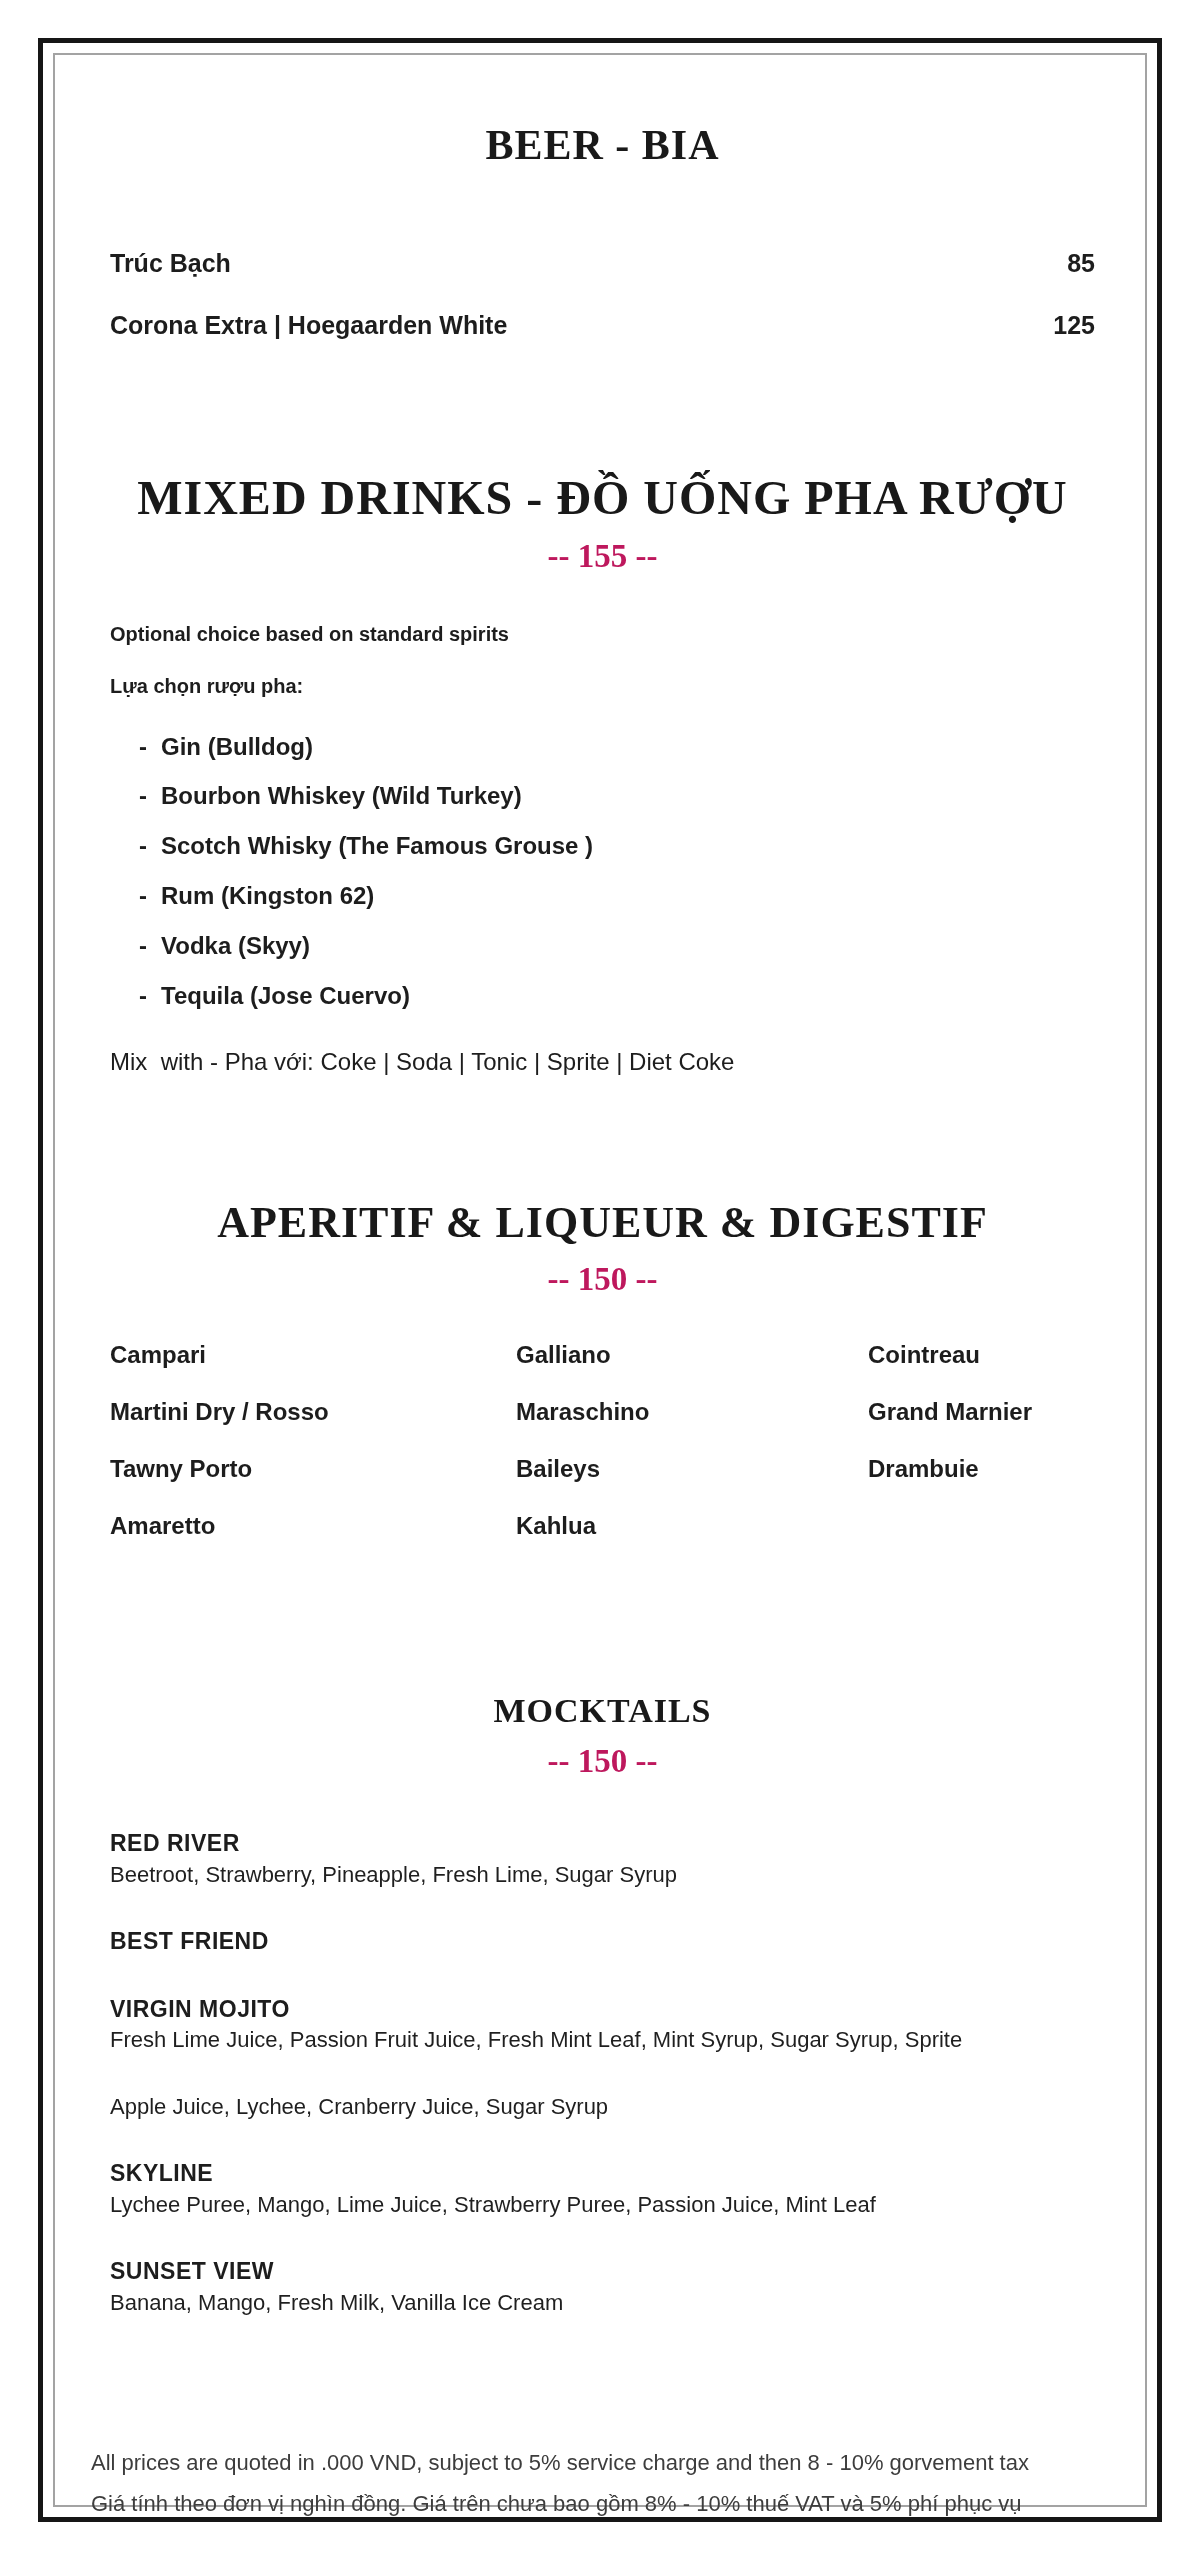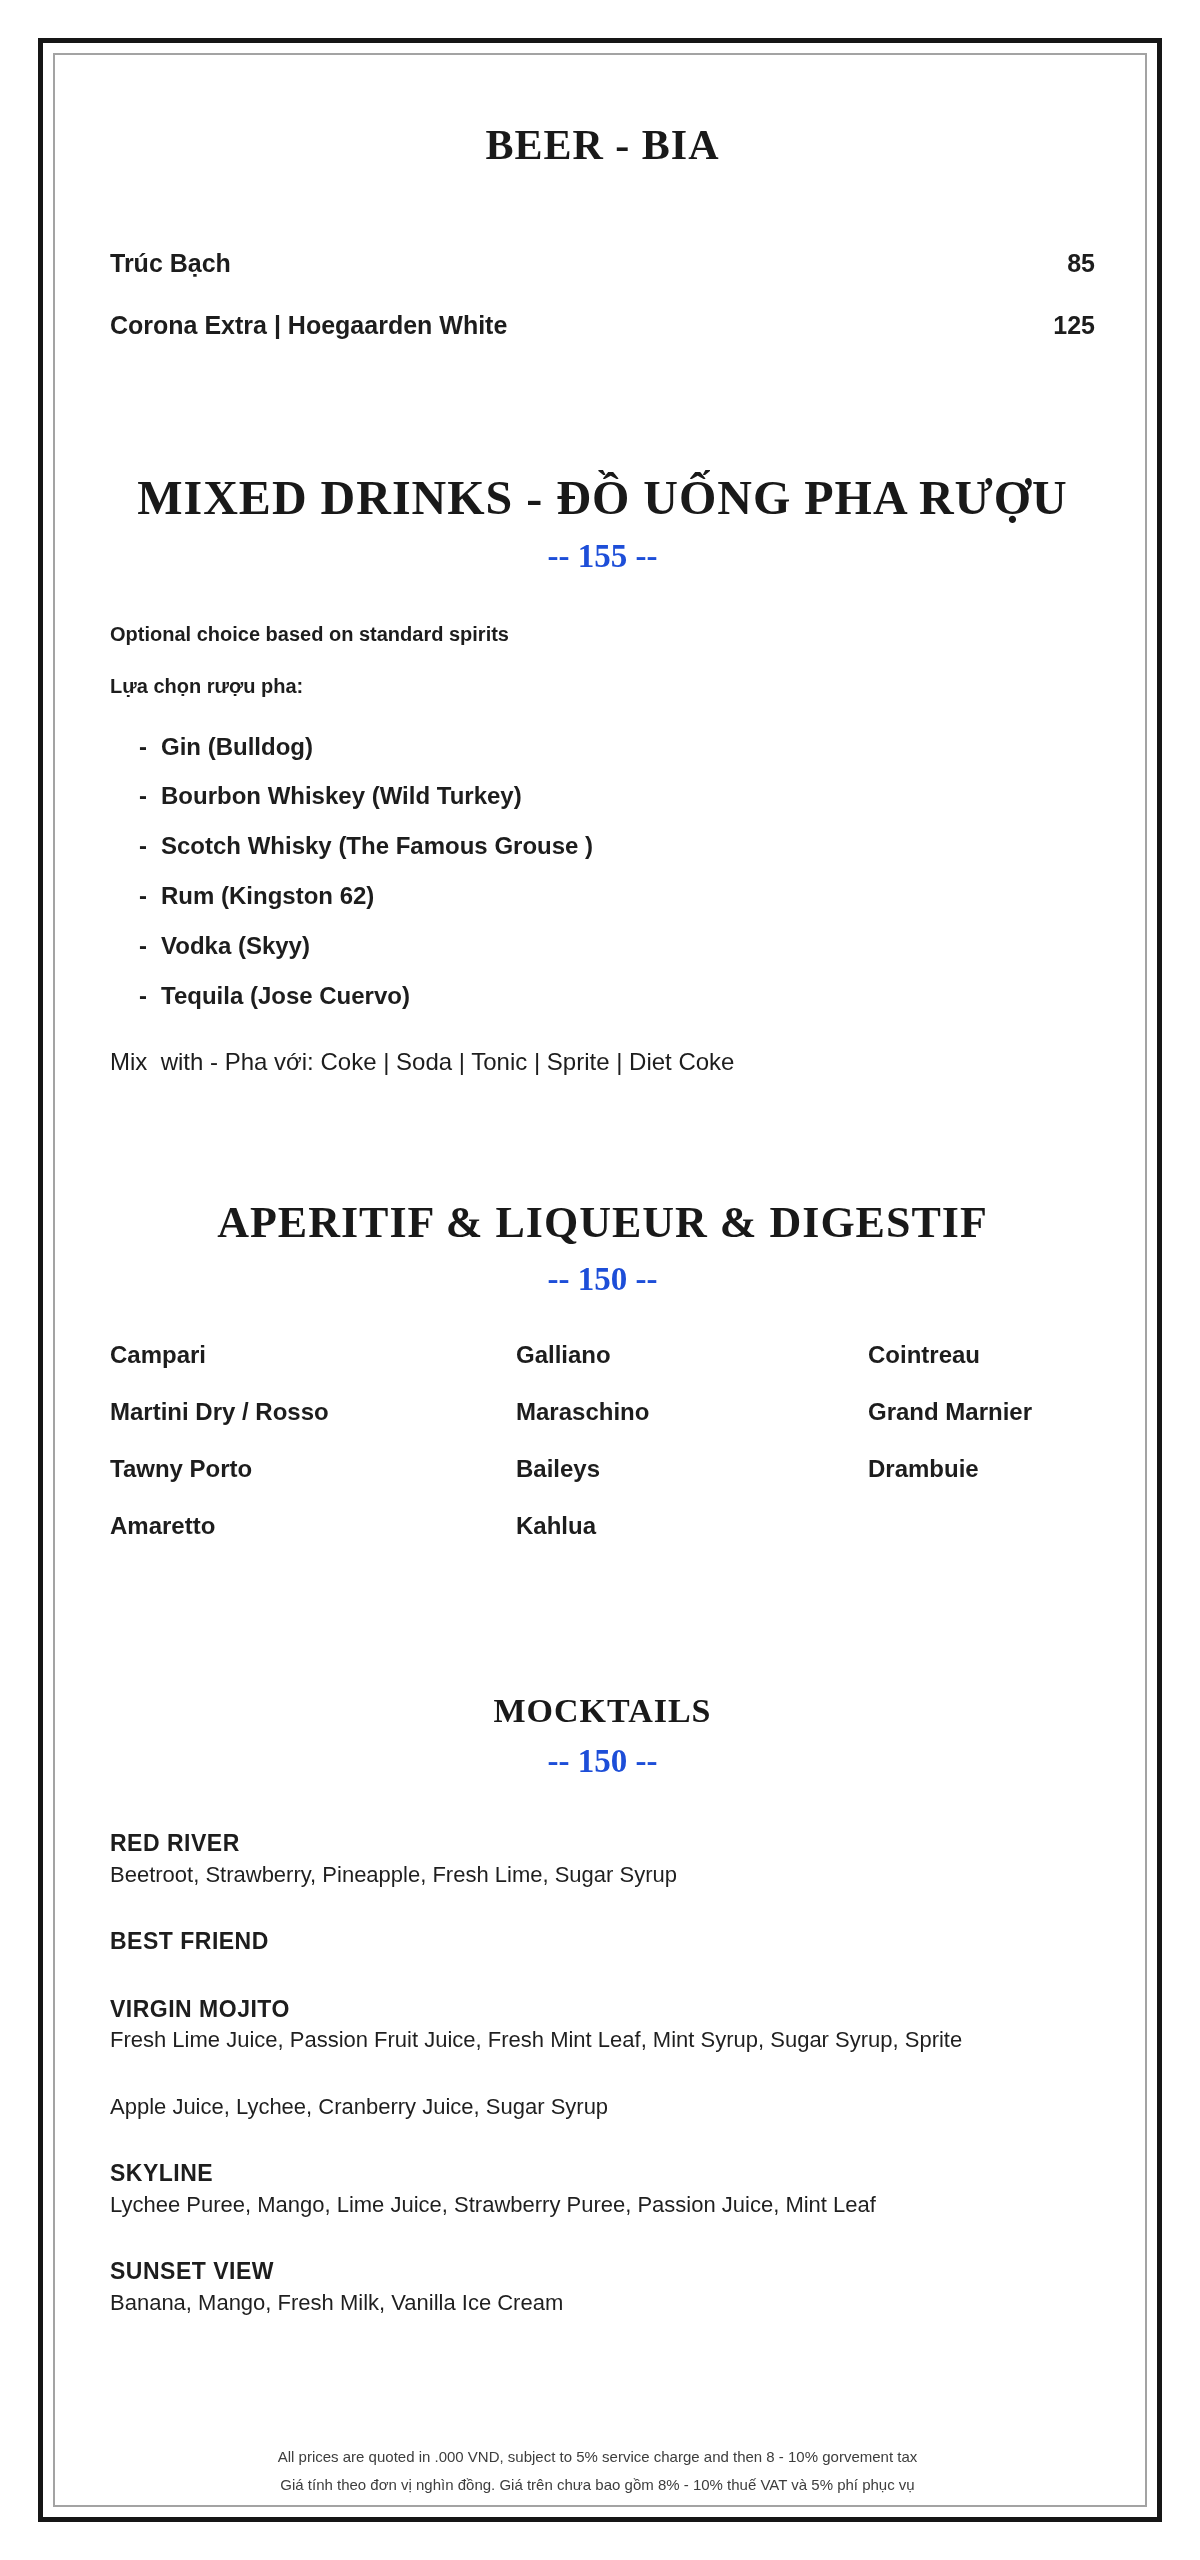--- a/index.html
+++ b/index.html
@@ -35,21 +35,21 @@
   .t-mixed{font-size:48px;margin-top:132px;}
   .t-aperitif{font-size:44px;margin-top:122px;}
   .t-mocktails{font-size:34px;margin-top:124px;}
   .sprice{
     font-family:"Liberation Serif", serif;
     font-weight:700;
     text-align:center;
     font-size:33px;
     line-height:1.2;
     margin-top:12px;
-    color:#1d4ed8;
+    color:#be185d;
   }
   .beer-list{margin-top:80px;}
   .item-row{
     display:flex;justify-content:space-between;align-items:baseline;
     font-weight:700;font-size:25px;line-height:1.2;
   }
   .item-row + .item-row{margin-top:32px;}
   .note{font-weight:700;font-size:20px;line-height:1.2;}
   .note-en{margin-top:45px;}
   .note-vi{margin-top:28px;}
@@ -70,23 +70,22 @@
   }
   .ap-cell{
     font-weight:700;font-size:24px;line-height:1.2;
     margin-bottom:28px;
   }
   .mock-list{margin-top:49px;}
   .mock-item{margin-bottom:40px;}
   .mock-name{font-weight:700;font-size:23px;line-height:1.2;letter-spacing:0.5px;}
   .mock-desc{font-weight:400;font-size:22px;line-height:1.2;margin-top:4px;color:#1f1f1f;}
   .footer{
-    position:absolute;left:85px;right:90px;top:2443px;
-    text-align:center;
-    font-size:15px;line-height:1.85;color:#3d3d3d;
+    position:absolute;left:91px;right:90px;top:2443px;
+    font-size:22px;line-height:1.85;color:#3d3d3d;
   }
 </style>
 </head>
 <body>
 
 <div class="frame-outer"></div>
 <div class="frame-inner"></div>
 
 <main class="content">
 

